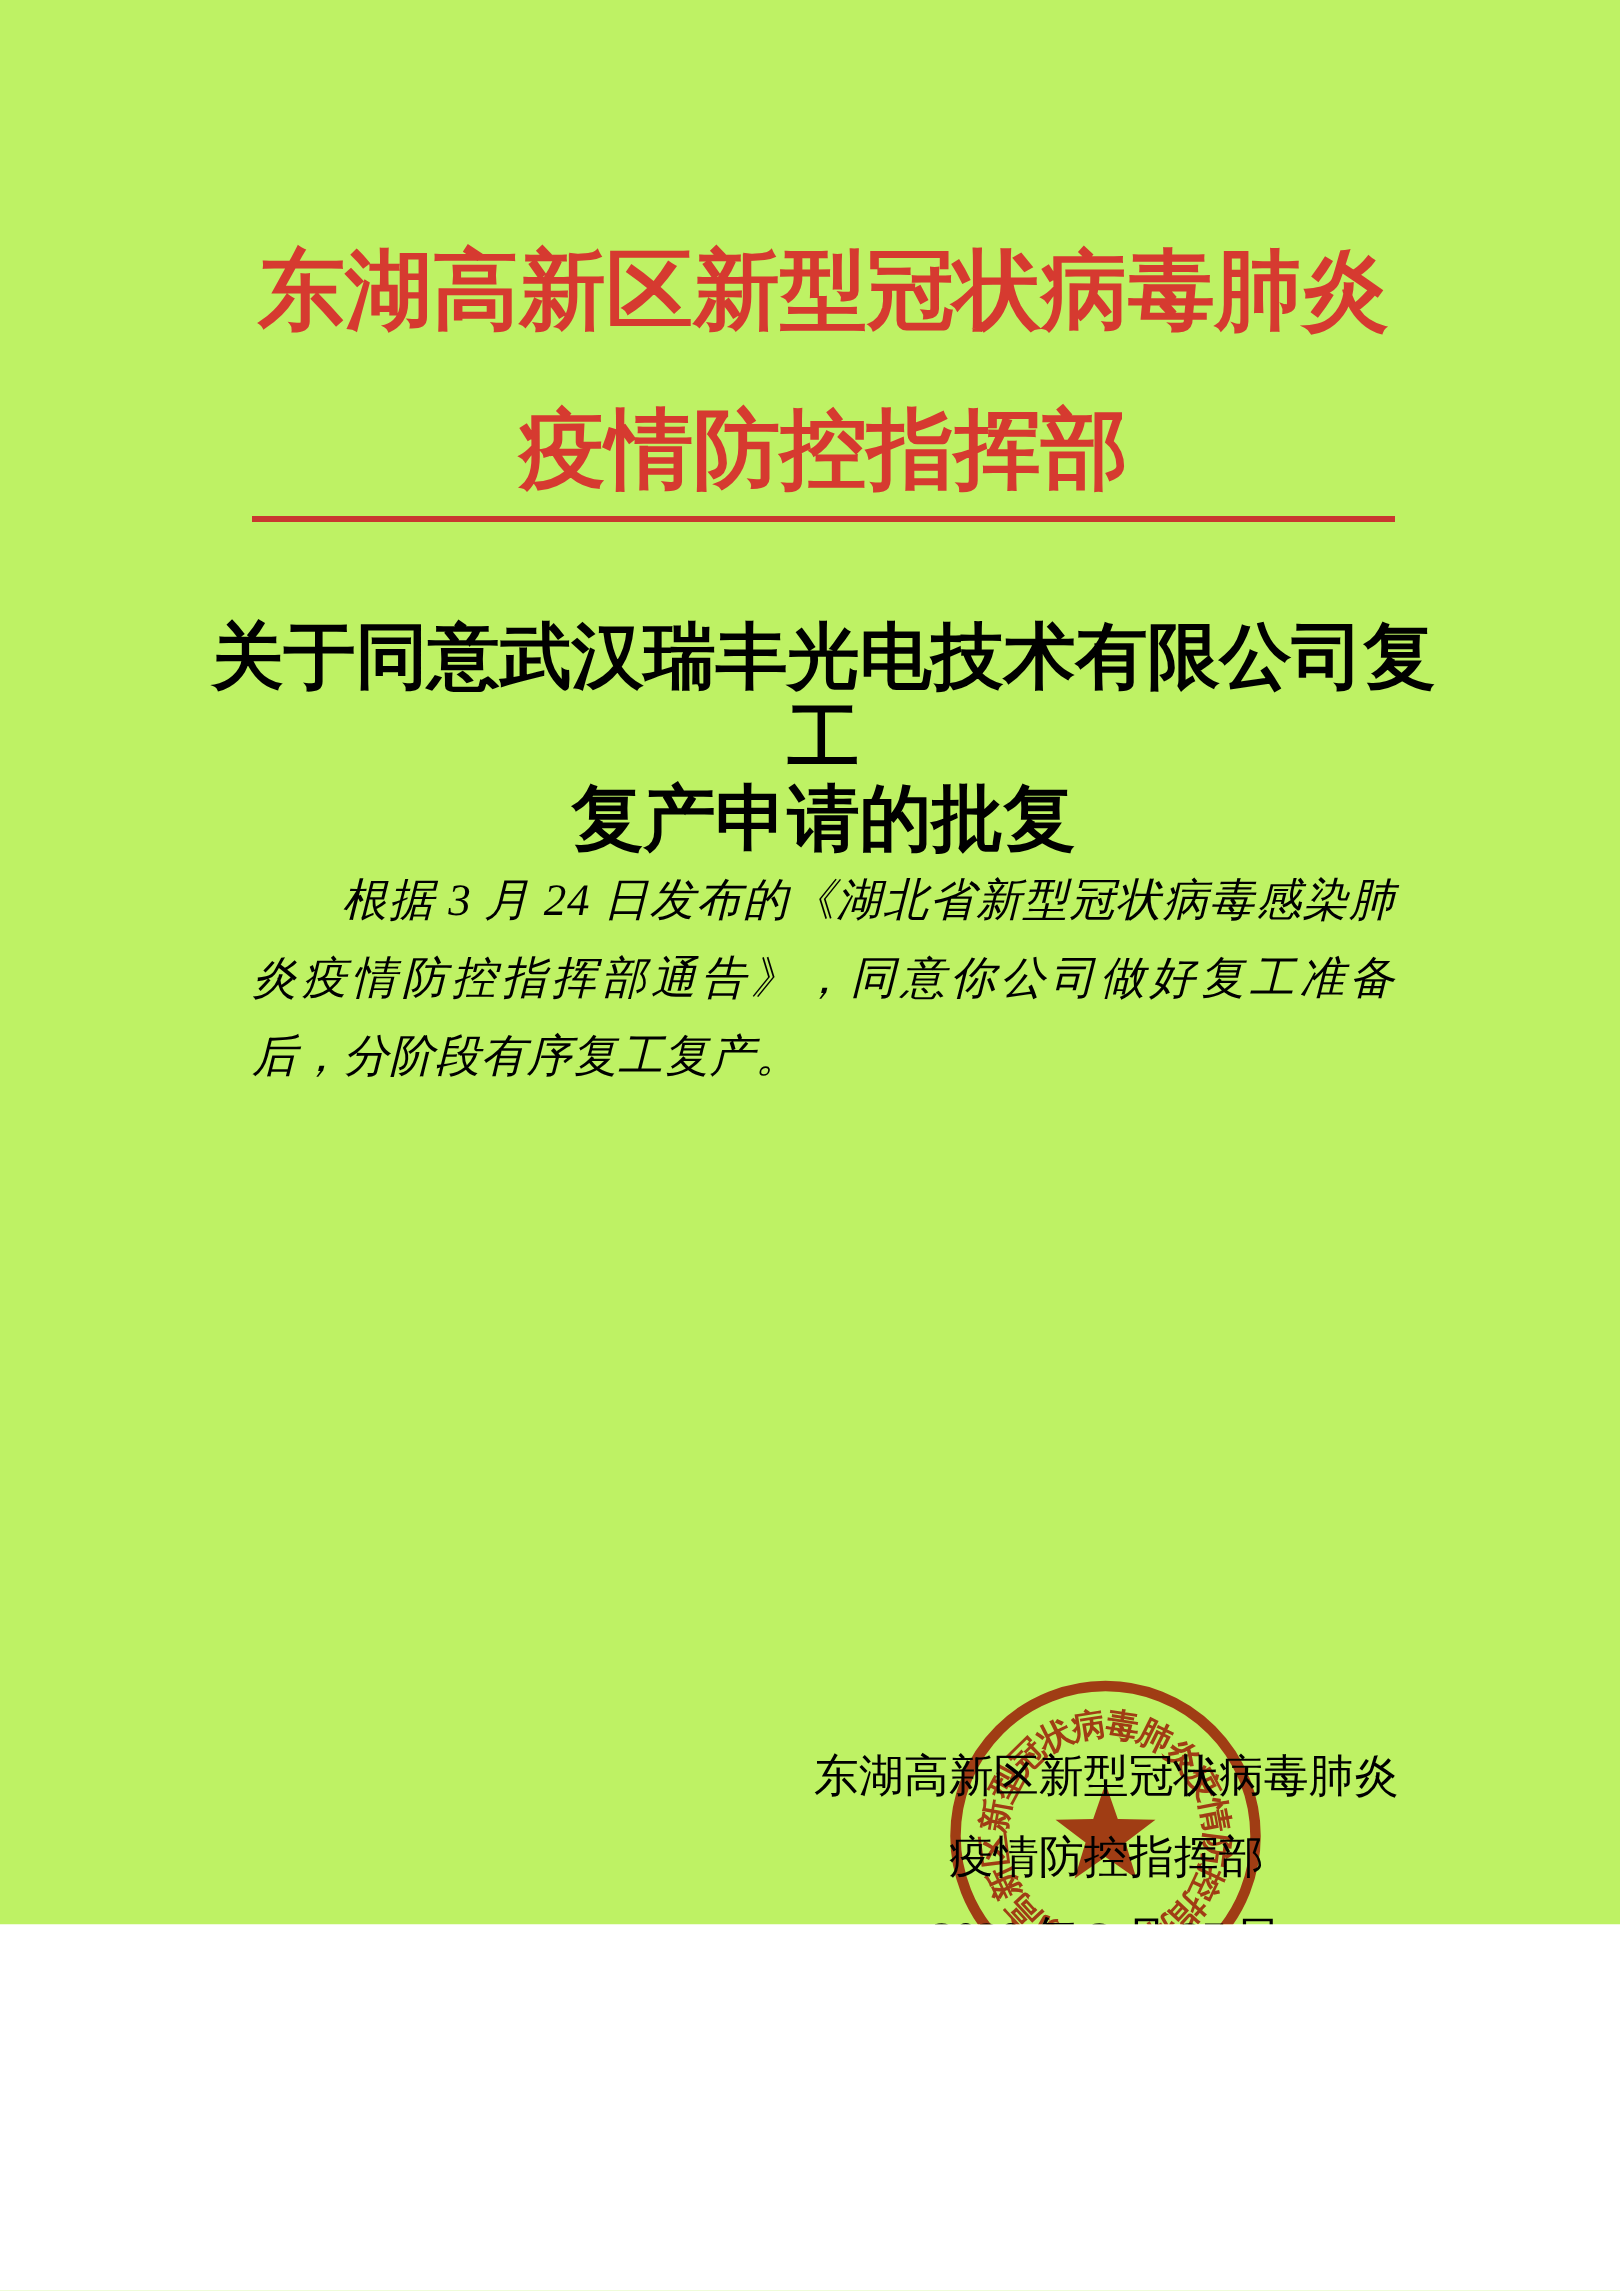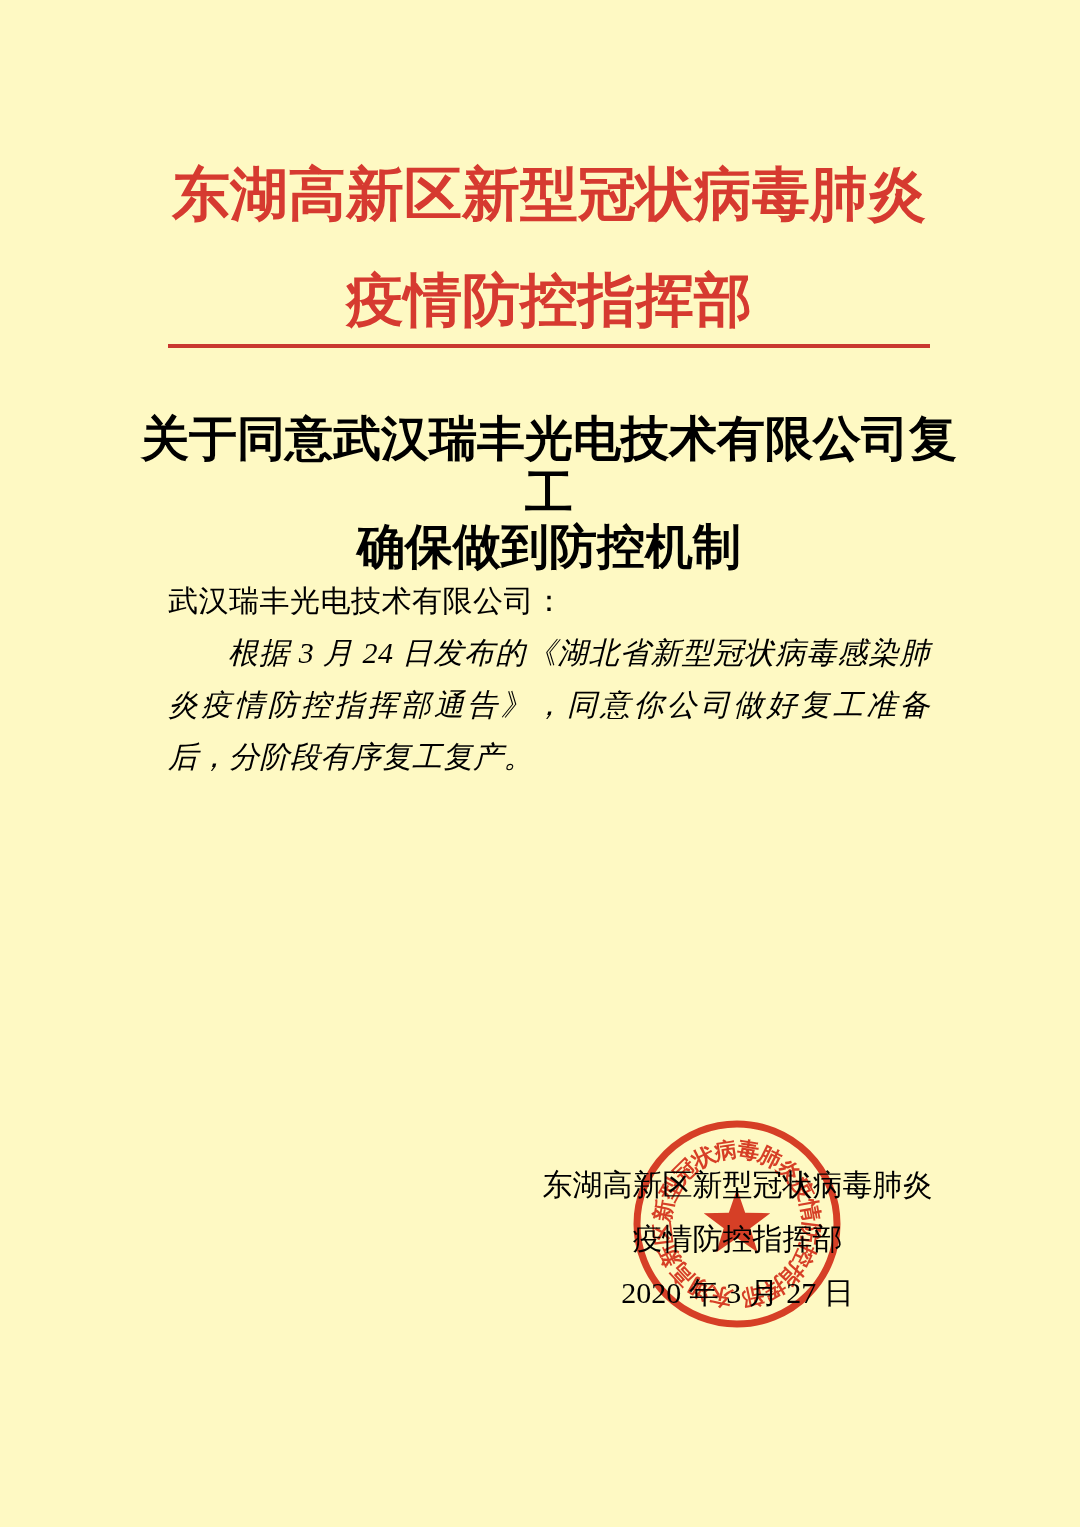--- a/index.html
+++ b/index.html
@@ -1,21 +1,21 @@
 <!DOCTYPE html>
 <html><head>
 <meta charset="utf-8">
 <style>
   html, body { margin: 0; padding: 0; background: #ffffff; }
   .page {
     position: relative;
     width: 1080px;
-    height: 1527px;
+    height: 1283px;
     margin: 0 auto;
-    background: #fef9c3;
+    background: #bef264;
     overflow: hidden;
     font-family: "Liberation Sans", sans-serif;
   }
 
   
   .letterhead {
     position: absolute;
     left: 168px;
     width: 762px;
     top: 152px;
@@ -112,25 +112,24 @@
 <div class="page">
 
   <div class="letterhead">
     <div class="lh-line1">东湖高新区新型冠状病毒肺炎</div>
     <div class="lh-line2">疫情防控指挥部</div>
   </div>
   <div class="red-rule"></div>
 
   <div class="doc-title">
     <div>关于同意武汉瑞丰光电技术有限公司复工</div>
-    <div>确保做到防控机制</div>
+    <div>复产申请的批复</div>
   </div>
 
   <div class="body-text">
-    <p>武汉瑞丰光电技术有限公司：</p>
     <p class="indent">根据 3 月 24 日发布的《湖北省新型冠状病毒感染肺炎疫情防控指挥部通告》，同意你公司做好复工准备后，分阶段有序复工复产。</p>
   </div>
 
   <div class="signature">
     <div class="sig-line">东湖高新区新型冠状病毒肺炎</div>
     <div class="sig-line">疫情防控指挥部</div>
     <div class="sig-line">2020 年 3 月 27 日</div>
   </div>
 
   <svg class="seal" viewBox="0 0 208 208" xmlns="http://www.w3.org/2000/svg">

